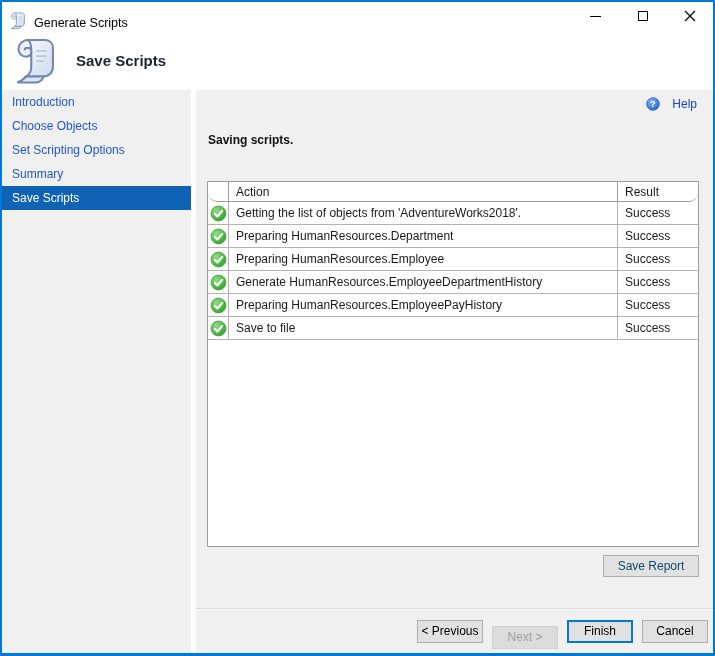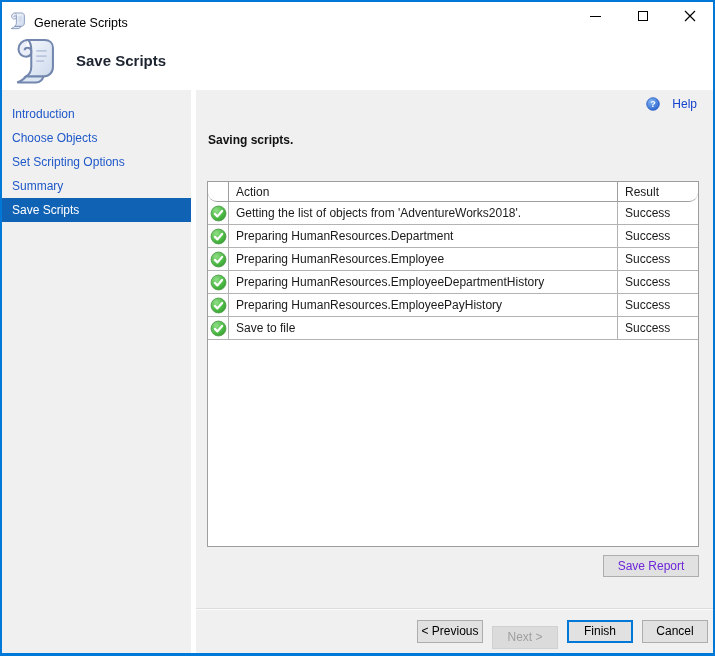--- a/index.html
+++ b/index.html
@@ -24,21 +24,21 @@
   .glyph-max { width:10px; height:10px; border:1.5px solid #000; }
   .glyph-close { width:12px; height:12px; }
 
   
   .header { height:60px; background:#fff; display:flex; align-items:center; }
   .header-icon { width:46px; height:51px; margin-left:12px; flex:none; }
   .header-title { font-size:15px; font-weight:bold; color:#1d2430; margin-left:16px; }
 
   
   .body { display:flex; height:563px; background:#fff; }
-  .sidebar { width:189px; background:#f0f0f0; padding-top:12px; flex:none; }
+  .sidebar { width:189px; background:#f0f0f0; flex:none; }
   .side-gap { width:5px; background:#fff; flex:none; }
   .rightcol { flex:1; display:flex; flex-direction:column; background:#f0f0f0; }
 
   .side-item { height:24px; display:flex; align-items:center; padding-left:10px;
                font-size:12px; color:#1f58c9; cursor:default; }
   .side-item.selected { background:#1062b5; color:#fff; }
 
   
   .content { flex:1; position:relative; background:#f0f0f0; }
   .help-link { position:absolute; top:7px; right:16px; display:flex; align-items:center; cursor:default; }
@@ -51,21 +51,21 @@
   .thead { display:flex; height:20px; border-bottom:1px solid #9d9d9d; background:#fff;border-radius:9px; }
   .tr { display:flex; height:23px; border-bottom:1px solid #b3b3b3; background:#fff; }
   .td { display:flex; align-items:center; font-size:12px; color:#1a1a1a; overflow:hidden; white-space:nowrap; }
   .td-icon   { width:21px; border-right:1px solid #b3b3b3; justify-content:center; flex:none; }
   .td-action { flex:1; border-right:1px solid #b3b3b3; padding-left:7px; }
   .td-result { width:80px; padding-left:7px; flex:none; }
   .thead .td-icon, .thead .td-action, .thead .td-result { border-right-color:#9d9d9d; }
   .check { width:17px; height:17px; }
 
   .save-report-btn { position:absolute; top:465px; left:407px; width:96px; height:22px;
-    background:#e1e1e1; border:1px solid #adadad; font-size:12px; color:#6d28d9;
+    background:#e1e1e1; border:1px solid #adadad; font-size:12px; color:#0c4a6e;
     font-family:"Liberation Sans", sans-serif; }
 
   
   .footer { height:45px; flex:none; border-top:1px solid #dcdcdc;
     box-shadow: inset 0 1px 0 #fbfbfb;
     display:flex; justify-content:flex-end; align-items:center; gap:9px;
     padding-right:5px; background:#f0f0f0; }
   .btn { width:66px; height:23px; background:#e1e1e1; border:1px solid #adadad;
     font-size:12px; color:#000; font-family:"Liberation Sans", sans-serif; }
   .btn:disabled { background:#dbdbdb; border-color:#d0d0d0; color:#9f9f9f;margin-top:12px; }
@@ -205,21 +205,21 @@
                 <span>Success</span>
               </div>
           </div>
           <div class="tr">
             <div class="td td-icon">
                 <svg class="check">
                   <use href="#chk-sym"></use>
                 </svg>
               </div>
             <div class="td td-action">
-                <span>Preparing HumanResources.EmployeeDepartmentHistory</span>
+                <span>Generate HumanResources.EmployeeDepartmentHistory</span>
               </div>
             <div class="td td-result">
                 <span>Success</span>
               </div>
           </div>
           <div class="tr">
             <div class="td td-icon">
                 <svg class="check">
                   <use href="#chk-sym"></use>
                 </svg>

